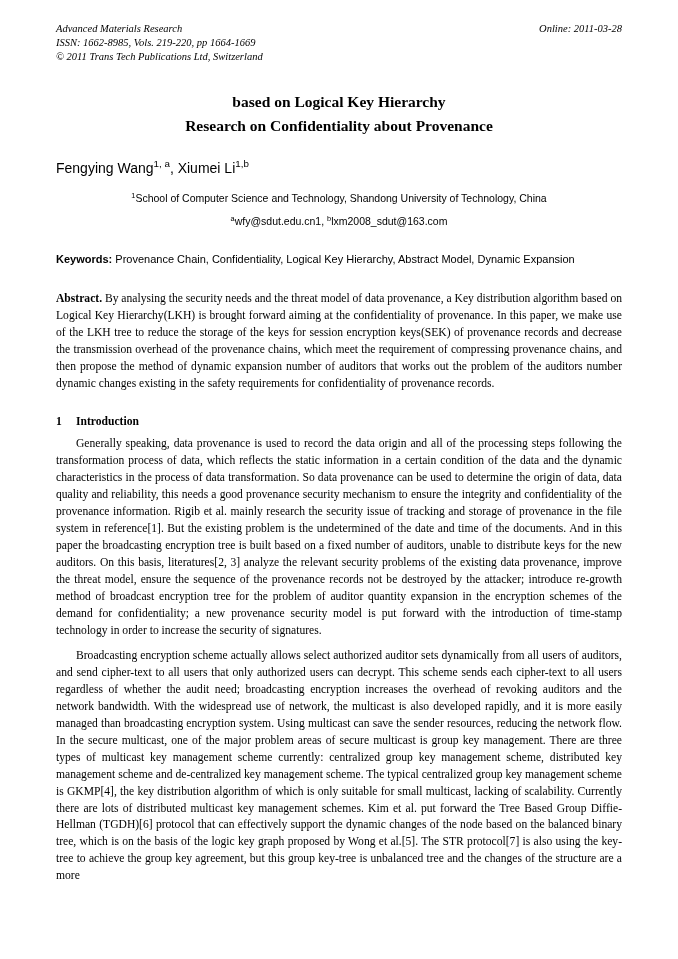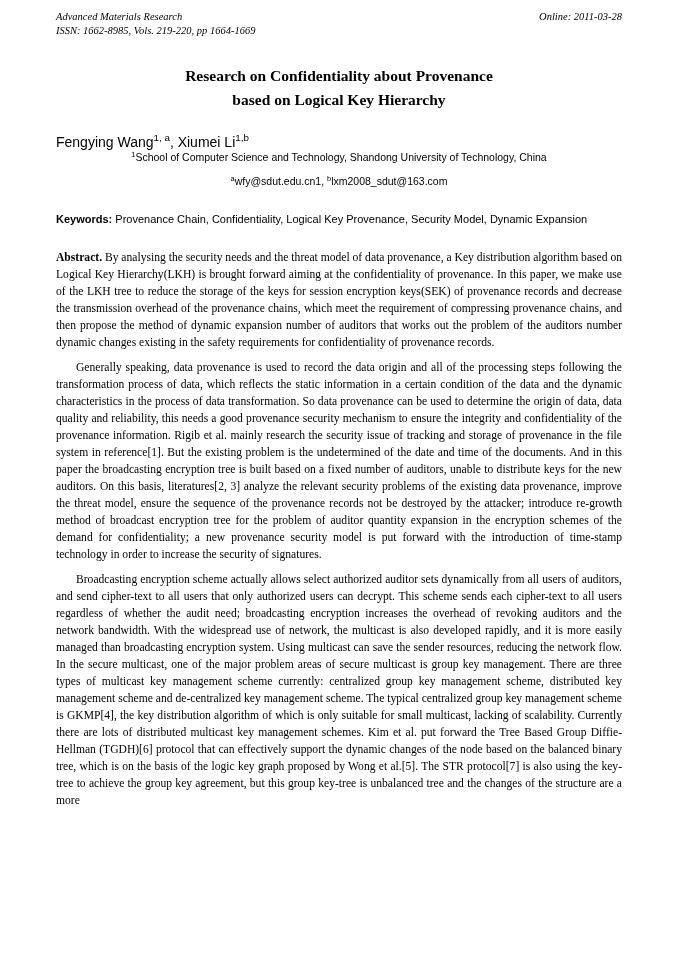--- a/index.html
+++ b/index.html
@@ -11,21 +11,21 @@
     width: 678px;
     height: 959px;
     font-family: "Liberation Serif", serif;
     color: #000000;
     overflow: hidden;
   }
   .page {
     width: 678px;
     height: 959px;
     box-sizing: border-box;
-    padding: 10px 56px 0 56px;
+    padding: 22px 56px 0 56px;
     position: relative;
   }
   .header {
     position: relative;
     font-size: 10.5px;
     line-height: 1.32;
   }
   .header .left {
     font-style: italic;
     width: 70%;
@@ -46,20 +46,21 @@
     line-height: 1.55;
   }
   .authors {
     font-size: 14px;
     margin-top: 22px;
     font-family: "Liberation Sans", sans-serif;
   }
   .affil {
     text-align: center;
     font-size: 10.5px;
+    margin-top: 15px;
     font-family: "Liberation Sans", sans-serif;
     line-height: 1.5;
   }
   .emails {
     text-align: center;
     font-size: 10.5px;
     margin-top: 9px;
     font-family: "Liberation Sans", sans-serif;
   }
   sup {
@@ -108,46 +109,50 @@
 </style>
 </head>
 <body>
 
 <div class="page">
 
   <div class="header">
     <div class="left">
       <div>Advanced Materials Research</div>
       <div>ISSN: 1662-8985, Vols. 219-220, pp 1664-1669</div>
+      <div>© 2011 Trans Tech Publications Ltd, Switzerland</div>
     </div>
     <div class="right">Online: 2011-03-28</div>
   </div>
 
   <div class="title">
+    <div>based on Logical Key Hierarchy</div>
     <div>Research on Confidentiality about Provenance</div>
-    <div>based on Logical Key Hierarchy</div>
   </div>
 
   <div class="authors">
     <span>Fengying Wang</span><sup>1, a</sup><span>, </span><span>Xiumei Li</span><sup>1,b</sup>
   </div>
 
   <div class="affil">
     <sup>1</sup><span>School of Computer Science and Technology, Shandong University of Technology, China</span>
   </div>
 
   <div class="emails">
     <sup>a</sup><span>wfy@sdut.edu.cn1, </span><sup>b</sup><span>lxm2008_sdut@163.com</span>
   </div>
 
   <div class="keywords">
-    <b>Keywords:</b><span> Provenance Chain, Confidentiality, Logical Key Provenance, Security Model, Dynamic Expansion</span>
+    <b>Keywords:</b><span> Provenance Chain, Confidentiality, Logical Key Hierarchy, Abstract Model, Dynamic Expansion</span>
   </div>
 
   <div class="abstract">
     <b>Abstract.</b><span> By analysing the security needs and the threat model of data provenance, a Key distribution algorithm based on Logical Key Hierarchy(LKH) is brought forward aiming at the confidentiality of provenance. In this paper, we make use of the LKH tree to reduce the storage of the keys for session encryption keys(SEK) of provenance records and decrease the transmission overhead of the provenance chains, which meet the requirement of compressing provenance chains, and then propose the method of dynamic expansion number of auditors that works out the problem of the auditors number dynamic changes existing in the safety requirements for confidentiality of provenance records.</span>
   </div>
 
+  <div class="section-head">
+    <span class="num">1</span><span>Introduction</span>
+  </div>
 
   <div class="body-para">Generally speaking, data provenance is used to record the data origin and all of the processing steps following the transformation process of data, which reflects the static information in a certain condition of the data and the dynamic characteristics in the process of data transformation. So data provenance can be used to determine the origin of data, data quality and reliability, this needs a good provenance security mechanism to ensure the integrity and confidentiality of the provenance information. Rigib et al. mainly research the security issue of tracking and storage of provenance in the file system in reference[1]. But the existing problem is the undetermined of the date and time of the documents. And in this paper the broadcasting encryption tree is built based on a fixed number of auditors, unable to distribute keys for the new auditors. On this basis, literatures[2, 3] analyze the relevant security problems of the existing data provenance, improve the threat model, ensure the sequence of the provenance records not be destroyed by the attacker; introduce re-growth method of broadcast encryption tree for the problem of auditor quantity expansion in the encryption schemes of the demand for confidentiality; a new provenance security model is put forward with the introduction of time-stamp technology in order to increase the security of signatures.</div>
   <div class="body-para tight">Broadcasting encryption scheme actually allows select authorized auditor sets dynamically from all users of auditors, and send cipher-text to all users that only authorized users can decrypt. This scheme sends each cipher-text to all users regardless of whether the audit need; broadcasting encryption increases the overhead of revoking auditors and the network bandwidth. With the widespread use of network, the multicast is also developed rapidly, and it is more easily managed than broadcasting encryption system. Using multicast can save the sender resources, reducing the network flow. In the secure multicast, one of the major problem areas of secure multicast is group key management. There are three types of multicast key management scheme currently: centralized group key management scheme, distributed key management scheme and de-centralized key management scheme. The typical centralized group key management scheme is GKMP[4], the key distribution algorithm of which is only suitable for small multicast, lacking of scalability. Currently there are lots of distributed multicast key management schemes. Kim et al. put forward the Tree Based Group Diffie-Hellman (TGDH)[6] protocol that can effectively support the dynamic changes of the node based on the balanced binary tree, which is on the basis of the logic key graph proposed by Wong et al.[5]. The STR protocol[7] is also using the key-tree to achieve the group key agreement, but this group key-tree is unbalanced tree and the changes of the structure are a more</div>
 
 </div>
 
 </body></html>

